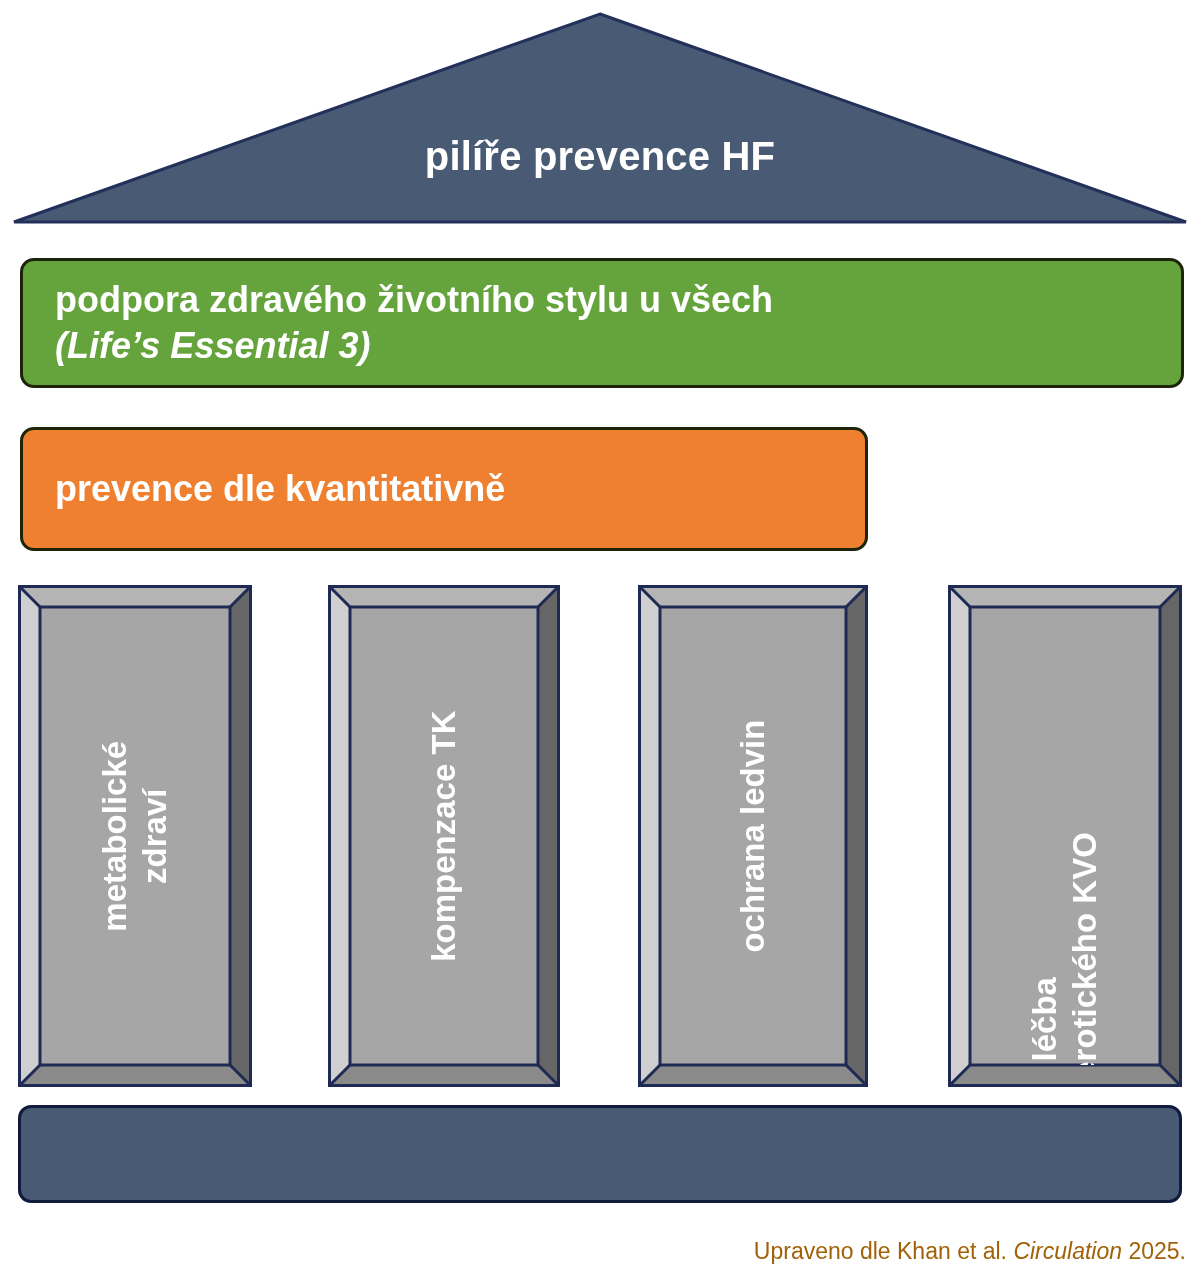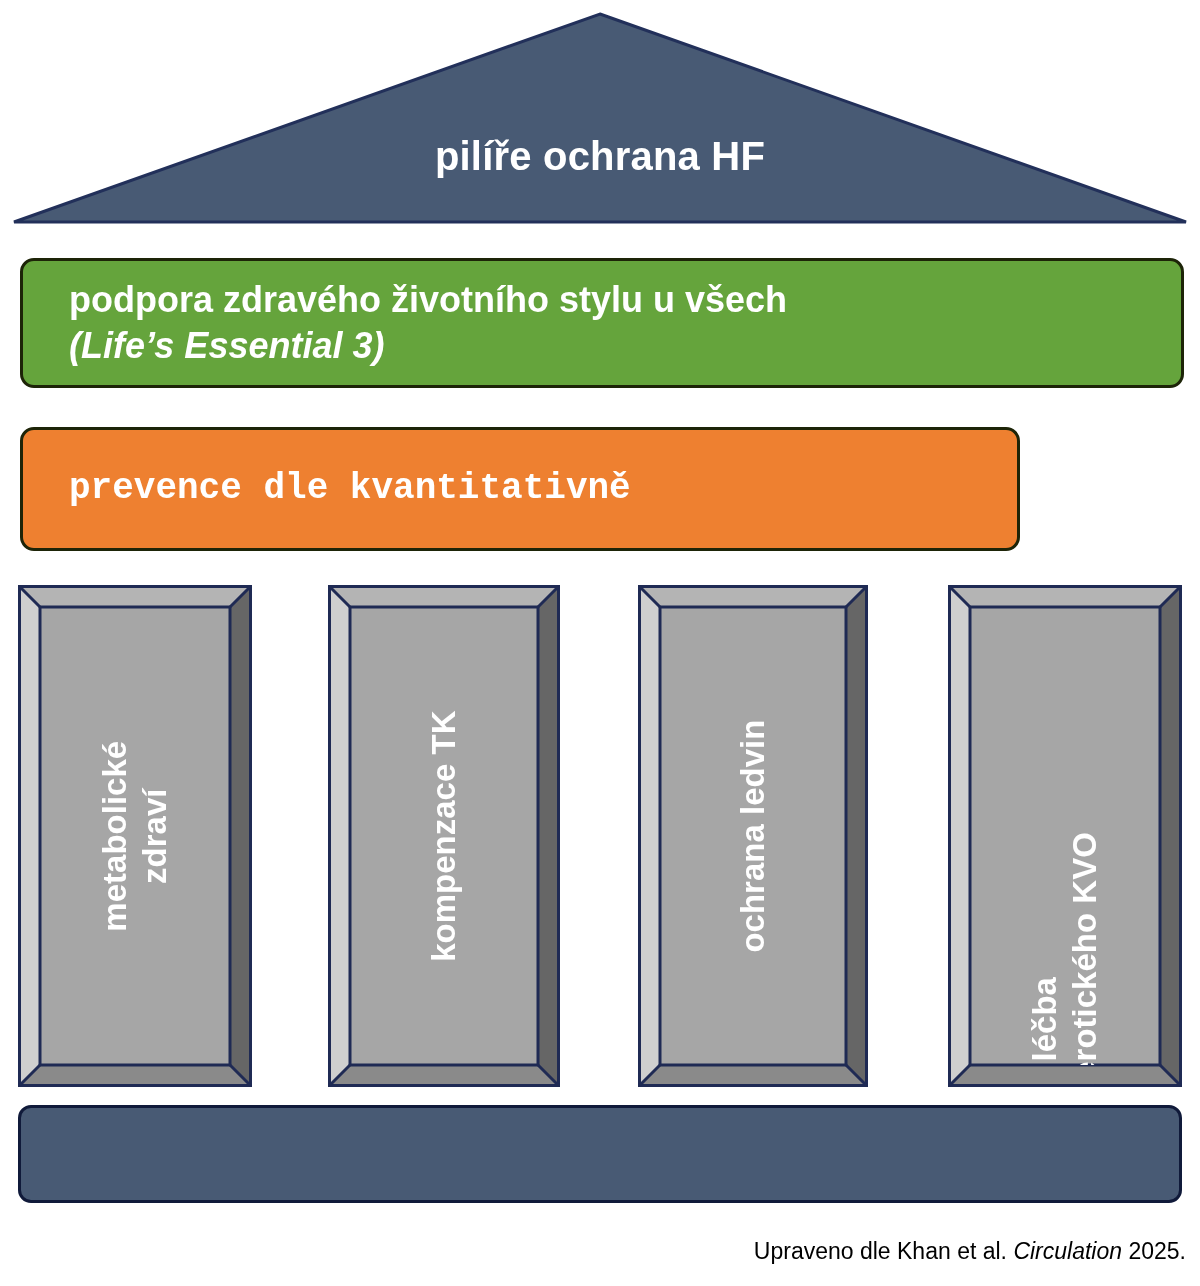--- a/index.html
+++ b/index.html
@@ -43,21 +43,21 @@
   }
 
   
   .banner {
     position: absolute;
     border: 3px solid #1d2408;
     border-radius: 14px;
     display: flex;
     flex-direction: column;
     justify-content: center;
-    padding-left: 46px;
+    padding-left: 32px;
     color: #ffffff;
   }
   .banner-line {
     font-size: 36px;
     font-weight: bold;
     line-height: 1.28;
     white-space: nowrap;
   }
   .banner-line.italic { font-style: italic; }
 
@@ -65,24 +65,23 @@
     left: 20px;
     top: 258px;
     width: 1164px;
     height: 130px;
     background: #65a43c;
   }
 
   #banner-prevent {
     left: 20px;
     top: 427px;
-    width: 1000px;
+    width: 848px;
     height: 124px;
     background: #ee8030;
-    font-family: Liberation Mono, monospace;
   }
 
   
   .pillar {
     position: absolute;
     top: 585px;
     height: 502px;
   }
   .pillar svg { position: absolute; left: 0; top: 0; }
 
@@ -128,35 +127,35 @@
     border: 3px solid #101a3a;
     border-radius: 13px;
   }
 
   
   #source-note {
     position: absolute;
     right: 14px;
     top: 1238px;
     font-size: 23px;
-    color: #000000;
+    color: #a16207;
     white-space: nowrap;
   }
   #source-note .italic { font-style: italic; }
 </style>
 </head>
 <body>
 
 <div id="stage">
 
   <div class="pediment-wrap">
     <svg viewBox="0 0 1200 220" xmlns="http://www.w3.org/2000/svg">
       <polygon points="600,6 1186,214 14,214" fill="#485a74" stroke="#22305a" stroke-width="3"></polygon>
     </svg>
-    <div class="pediment-label">pilíře ochrana HF</div>
+    <div class="pediment-label">pilíře prevence HF</div>
   </div>
 
   <div class="banner" id="banner-lifestyle">
     <span class="banner-line">podpora zdravého životního stylu u všech</span>
     <span class="banner-line italic">(Life’s Essential 3)</span>
   </div>
 
   <div class="banner" id="banner-prevent">
     <span class="banner-line">prevence dle kvantitativně</span>
   </div>

